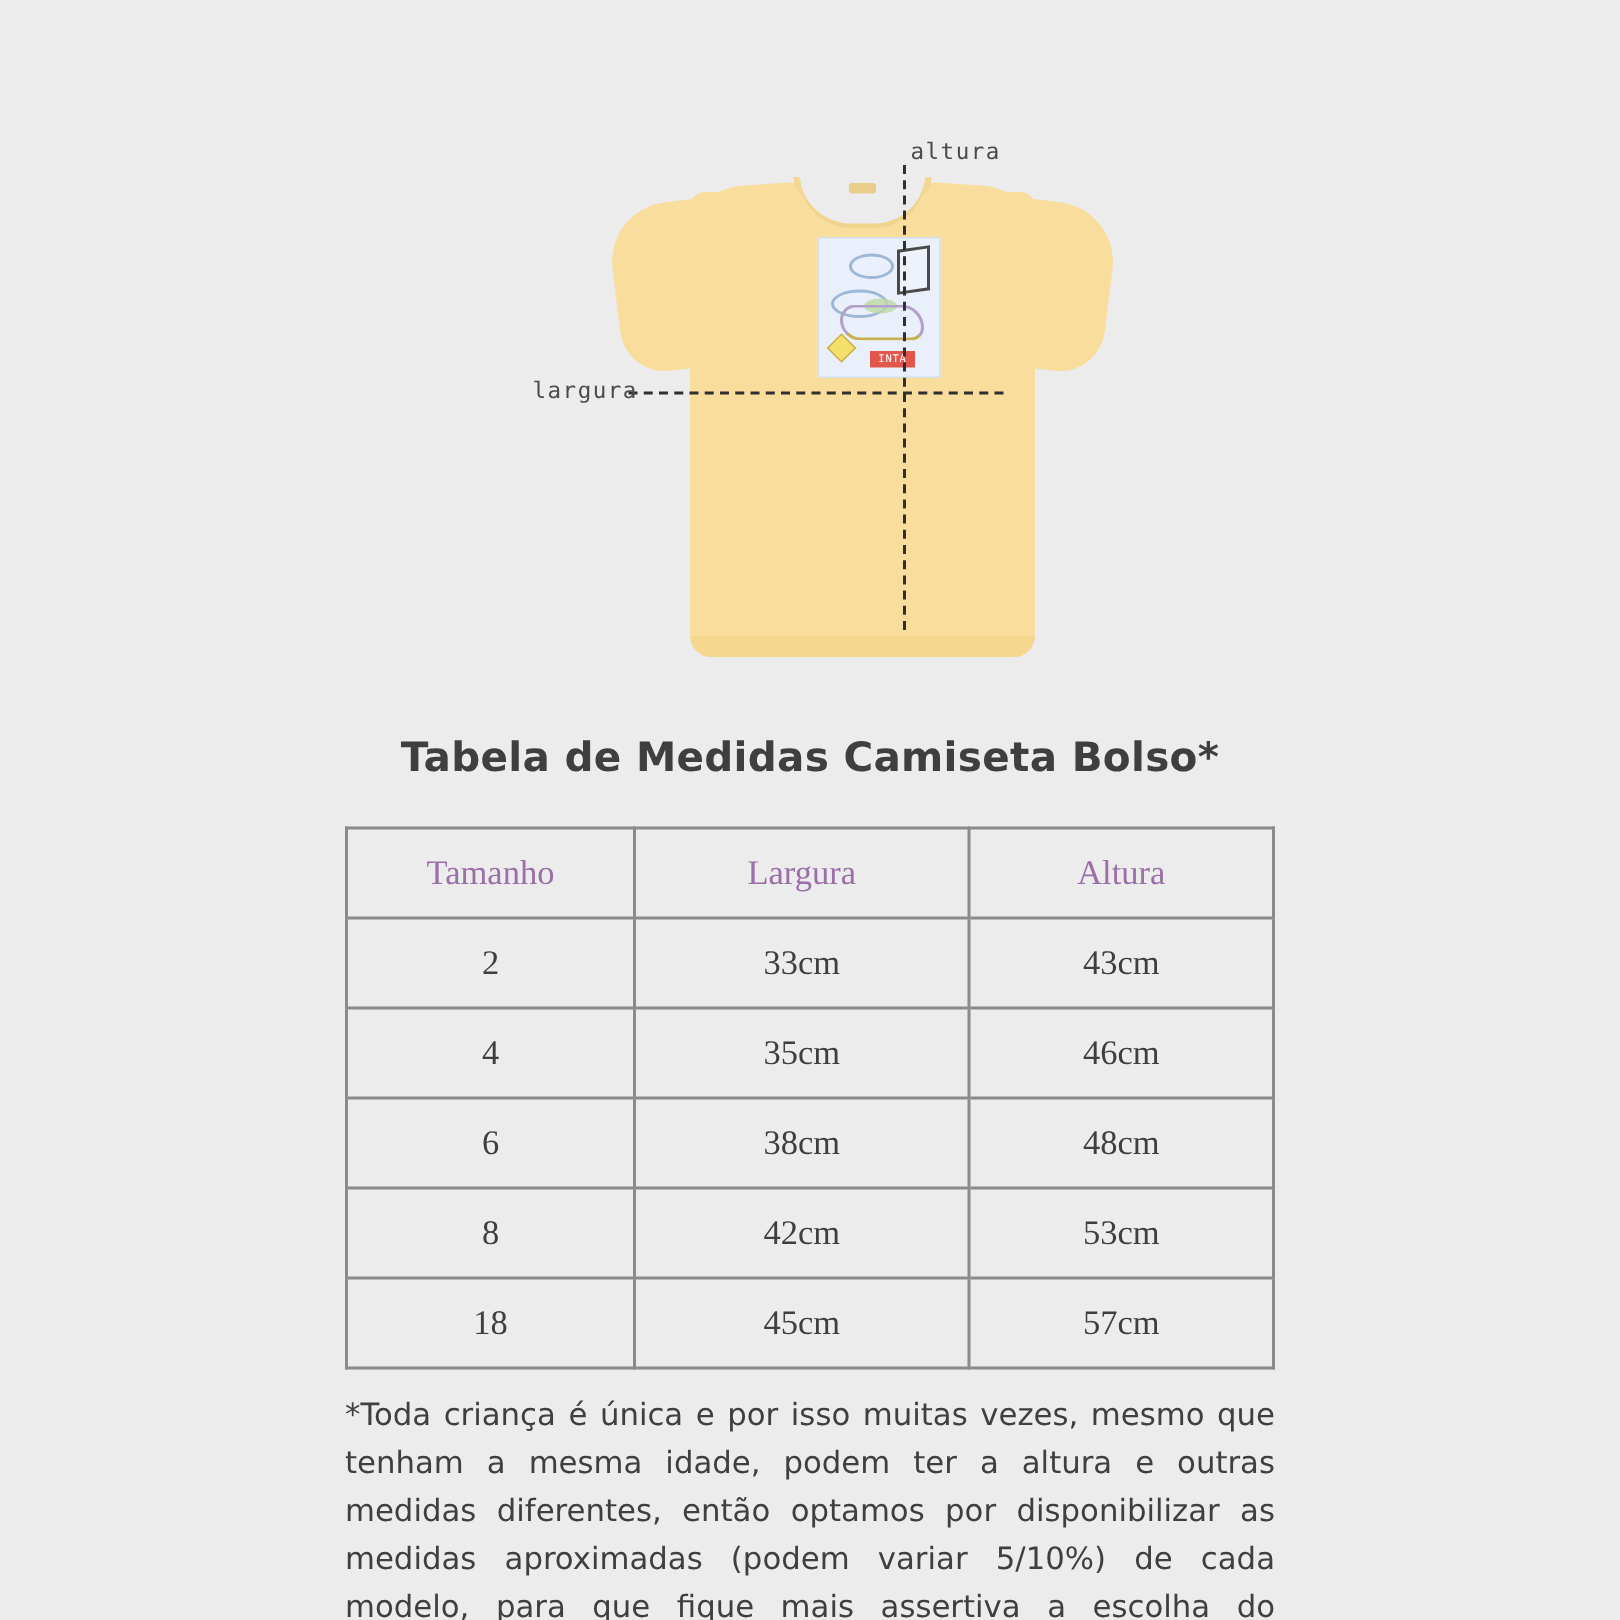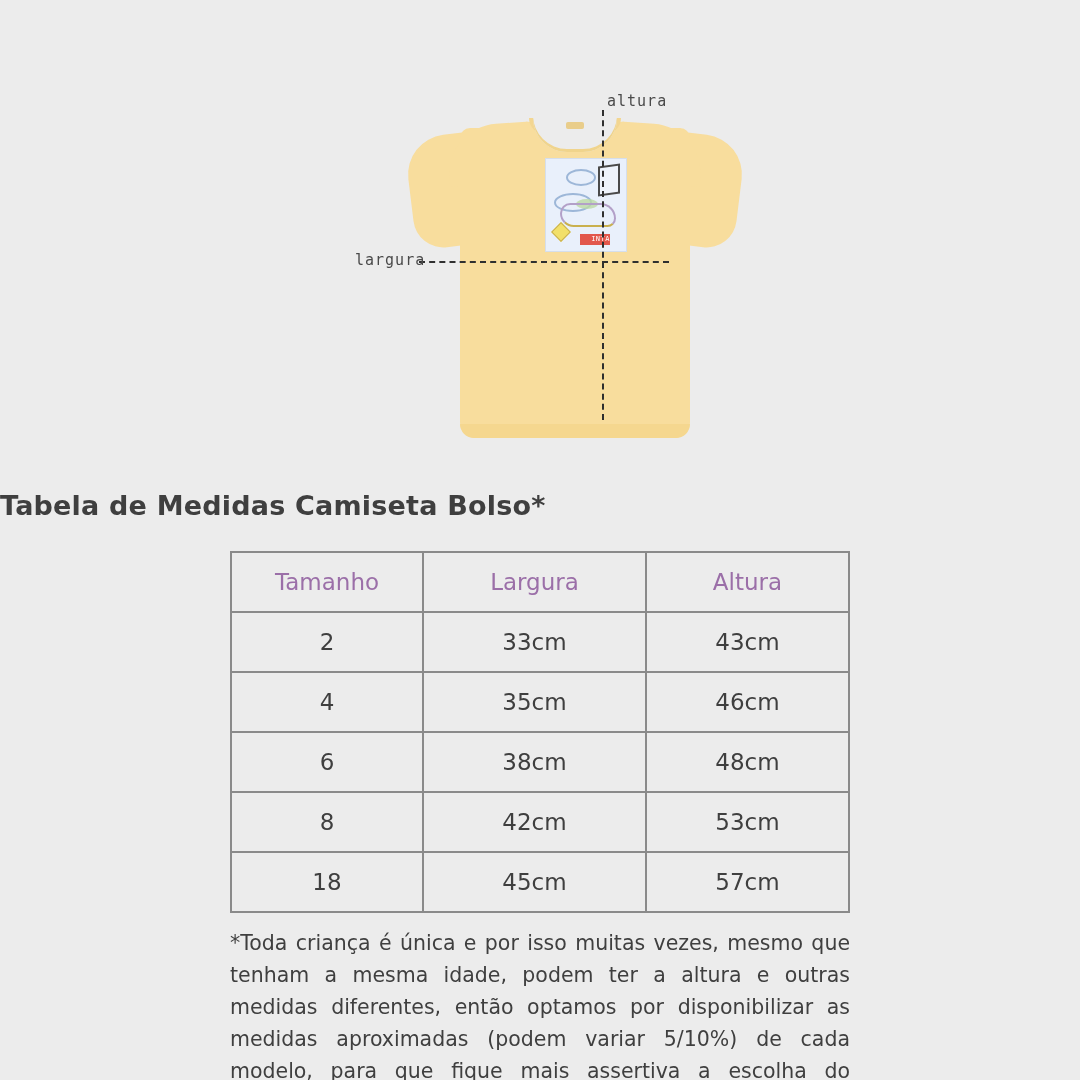--- a/index.html
+++ b/index.html
@@ -155,21 +155,21 @@
     border: 1px solid #c9b04e;
     transform: rotate(45deg);
   }
   .pocket .tag {
     position: absolute;
     left: 34px; bottom: 6px;
     width: 30px; height: 11px;
     background: #e2574c;
     font-size: 7px;
     color: #fff;
-    text-align: right;
+    text-align: center;
     line-height: 11px;
     letter-spacing: .5px;
     font-family: "DejaVu Sans Mono", monospace;
   }
   .pocket .greenblob{
     position:absolute;
     left:30px; top:40px;
     width:22px;height:10px;
     background:#bcd9a5;
     border-radius:50%;
@@ -207,34 +207,35 @@
     left: 355px;
     top: 251px;
     font-family: "DejaVu Sans Mono", monospace;
     font-size: 15px;
     color: #4a4a4a;
     letter-spacing: 1px;
   }
 
   
   .table-title {
-    text-align: left;
+    text-align: center;
     font-size: 27px;
     color: #3f3f3f;
     letter-spacing: .2px;
     margin: 20px 0 30px 0;
     font-family: "DejaVu Sans", sans-serif;
   }
 
   
   .size-table {
     width: 618px;
     margin: 12px auto;
     border-collapse: collapse;
     table-layout: fixed;
+    font-family: Liberation Serif, serif;
   }
   .size-table th,
   .size-table td {
     border: 2px solid #8a8a8a;
     height: 56px;
     text-align: center;
     font-size: 23px;
     color: #3f3f3f;
     font-weight: normal;
   }

